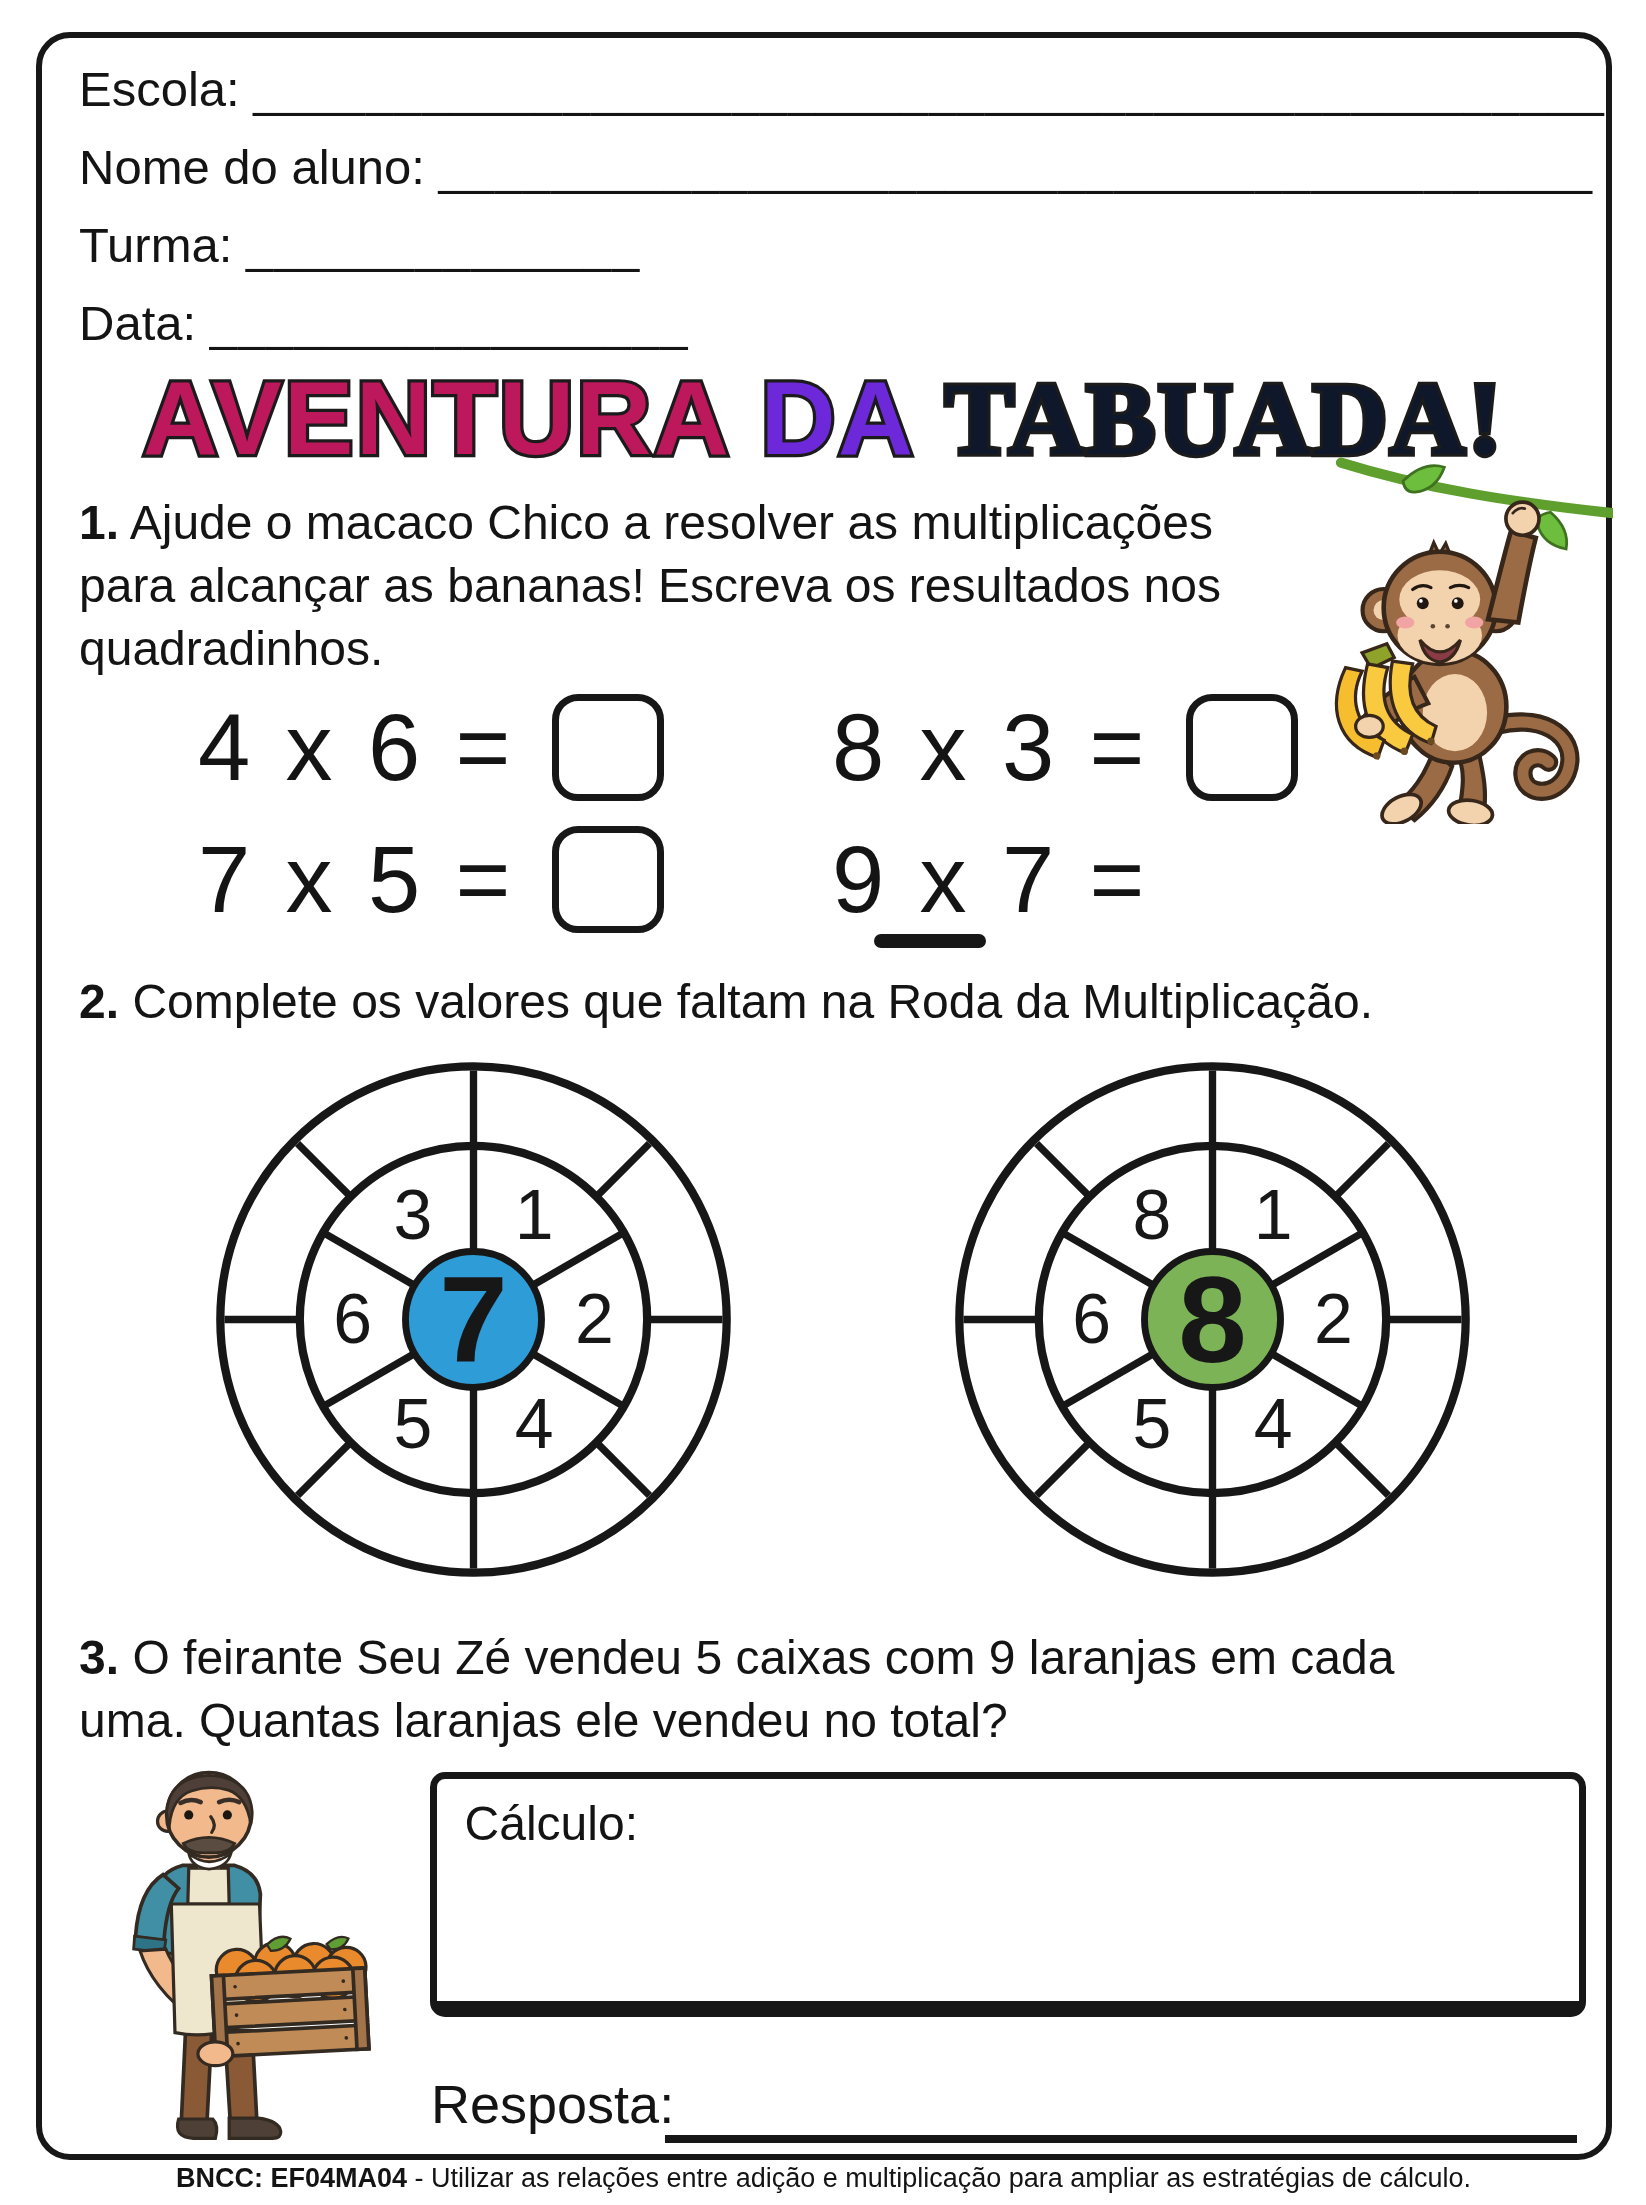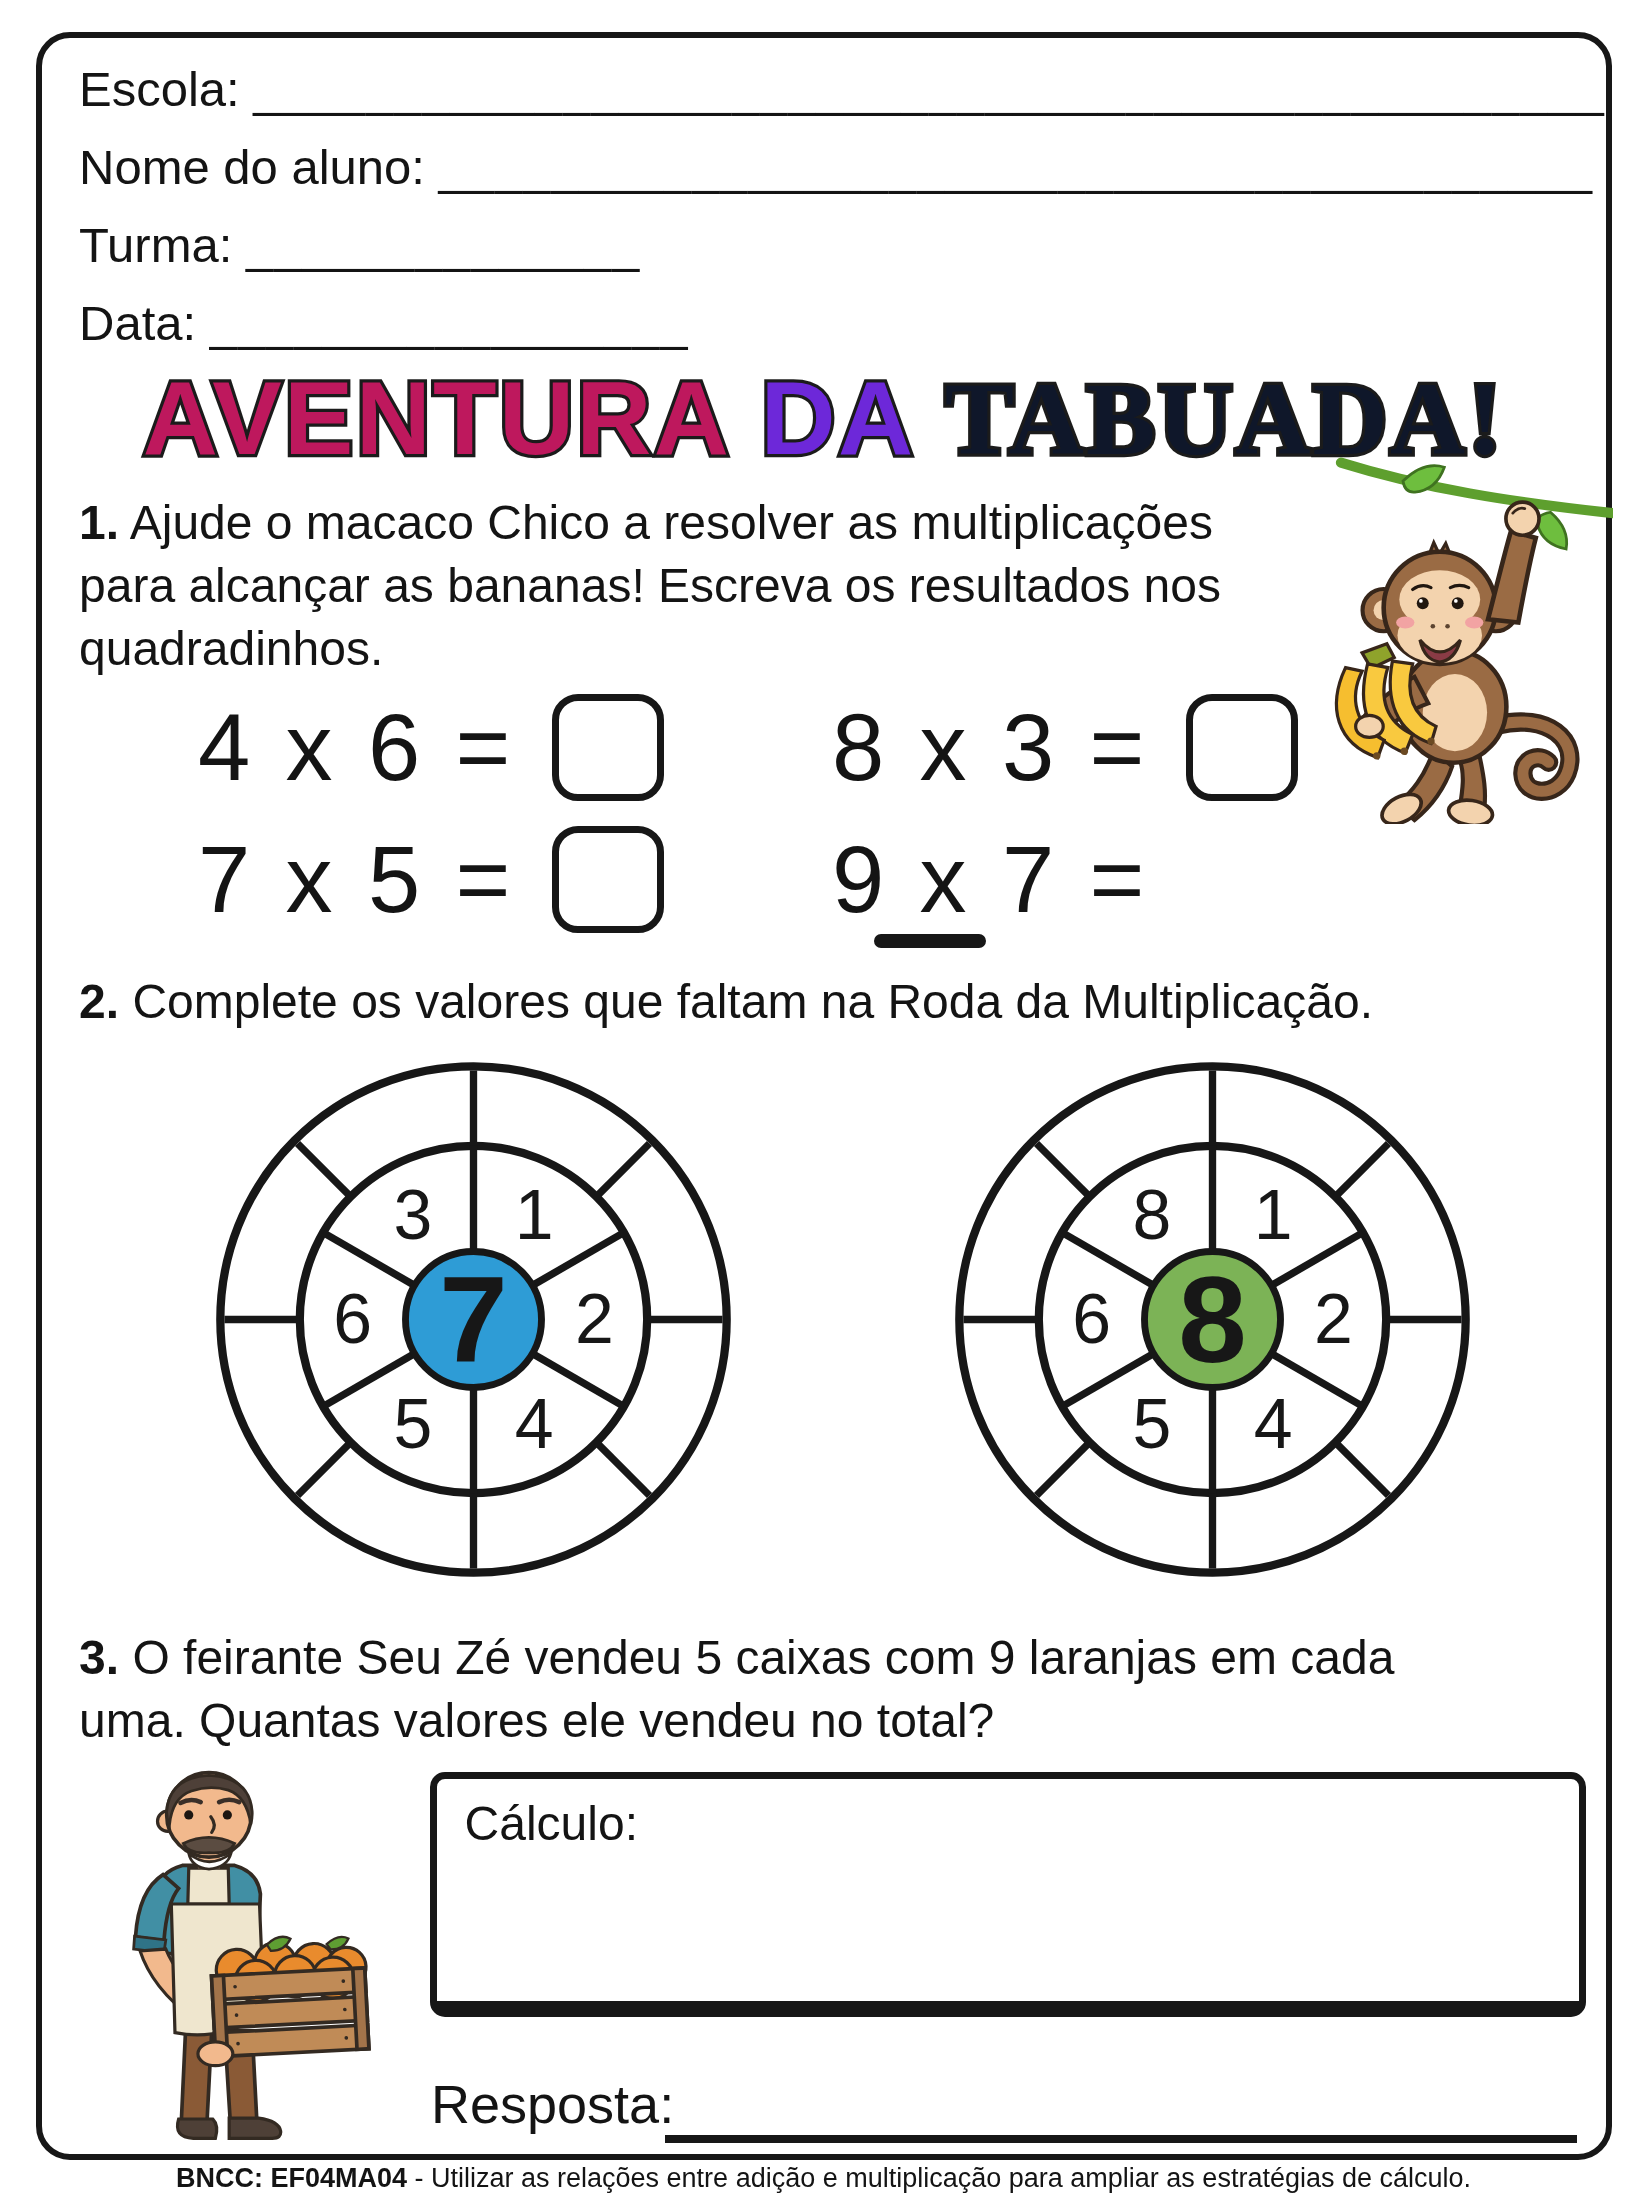--- a/index.html
+++ b/index.html
@@ -208,21 +208,21 @@
       <text x="843" y="580" dominant-baseline="central">2</text>
       <text x="448" y="808" dominant-baseline="central">5</text>
       <text x="712" y="808" dominant-baseline="central">4</text>
     </g>
     <text class="wcenter" x="580" y="580" text-anchor="middle" dominant-baseline="central">8</text>
   </svg>
 
   <div class="para" style="left:79px; top:1626px;">
     <div><b>3.</b>
       <span>O feirante Seu Zé vendeu 5 caixas com 9 laranjas em cada</span></div>
-    <div>uma. Quantas valores ele vendeu no total?</div>
+    <div>uma. Quantas laranjas ele vendeu no total?</div>
   </div>
 
   <svg style="position:absolute; left:73px; top:1756px;" width="305" height="398" viewBox="0 0 664 866" aria-hidden="true">
     <path d="M 245 598 L 302 598 L 292 792 L 236 792 Z" fill="#8A5A36" stroke="#332A22" stroke-width="8"></path>
     <path d="M 330 598 L 390 598 L 400 790 L 342 790 Z" fill="#8A5A36" stroke="#332A22" stroke-width="8"></path>
     <path d="M 230 790 q -12 40 32 42 l 48 0 q 8 -28 -6 -42 z" fill="#4E4037" stroke="#332A22" stroke-width="7"></path>
     <path d="M 340 788 l 64 0 q 44 6 48 28 q 2 16 -18 16 l -94 0 z" fill="#4E4037" stroke="#332A22" stroke-width="7"></path>
     <path d="M 190 430 L 182 300 Q 186 252 238 238 L 352 238 Q 402 252 408 300 L 402 430 Z" fill="#418FA4" stroke="#332A22" stroke-width="8"></path>
     <path d="M 258 238 L 296 274 L 334 238" fill="none" stroke="#332A22" stroke-width="7"></path>
     <path d="M 196 258 C 158 282 140 332 136 394 L 198 402 C 202 350 212 310 230 288 Z" fill="#418FA4" stroke="#332A22" stroke-width="8"></path>

